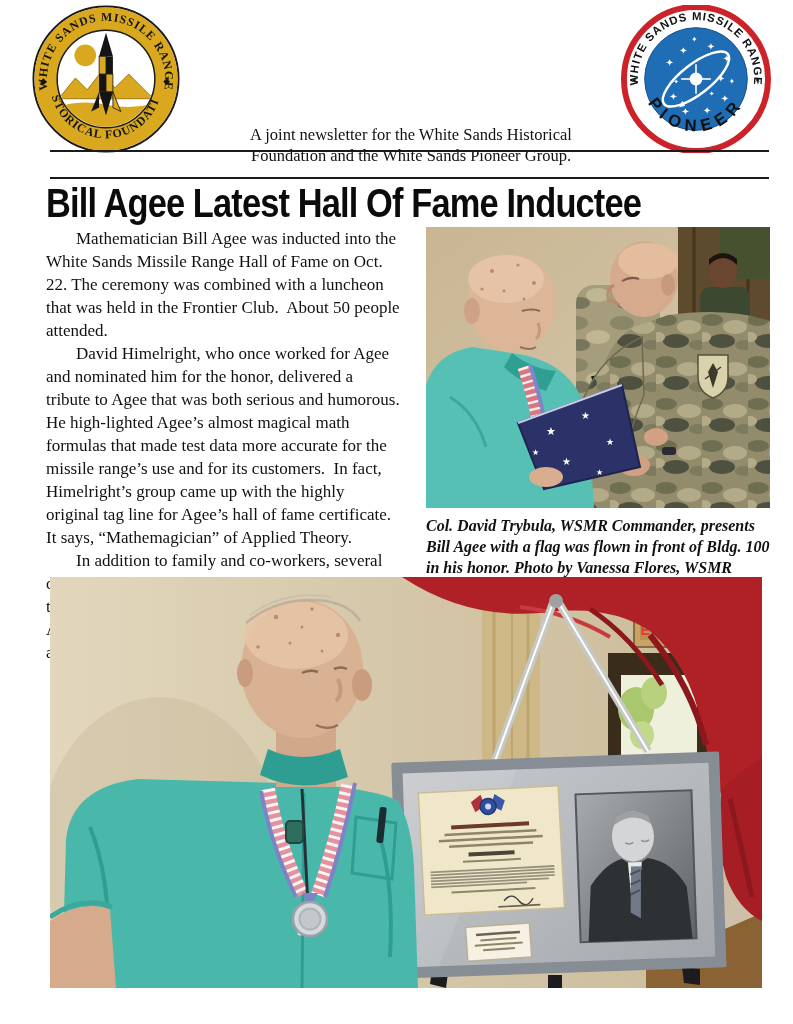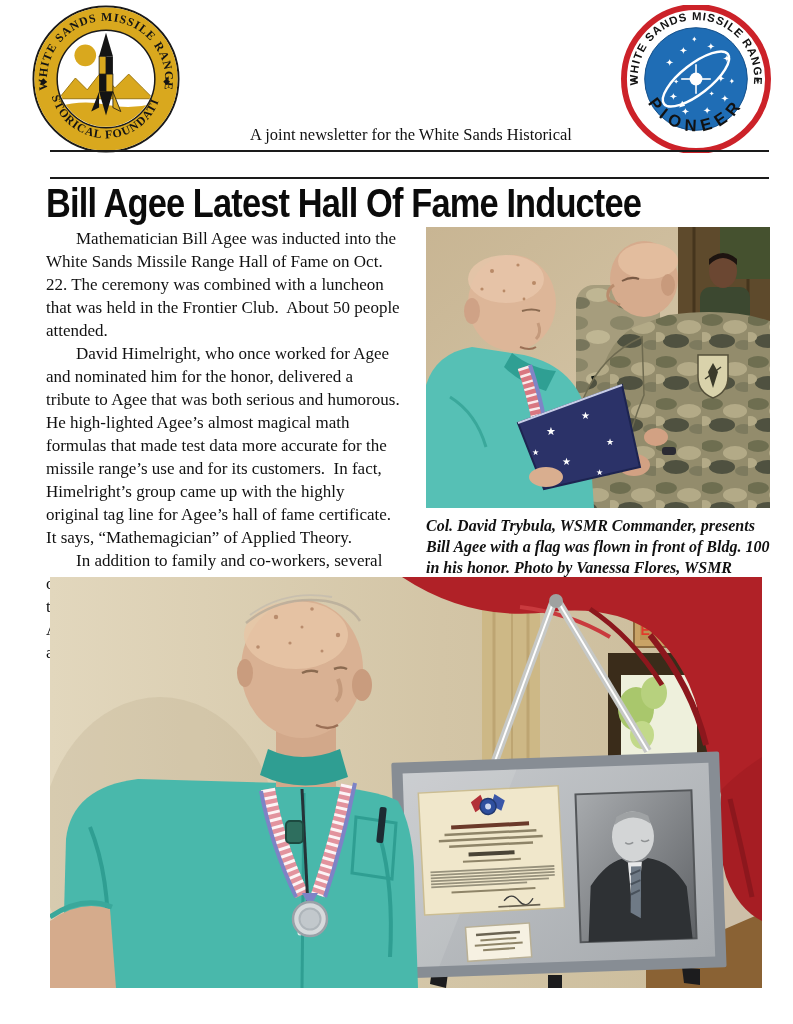--- a/index.html
+++ b/index.html
@@ -72,20 +72,21 @@
         <rect x="75" y="70" width="7" height="18" fill="#d9a81e" stroke="#141414" stroke-width="0.8"></rect>
         <path d="M68,88 L60,108 L68,104 Z" fill="#141414"></path>
         <path d="M82,88 L90,108 L82,104 Z" fill="#d9a81e" stroke="#141414" stroke-width="0.8"></path>
         <path d="M68,88 L75,112 L82,88 Z" fill="#141414"></path>
       </g>
     </g>
   </svg>
 
   <div class="subtitle">
     <div>A joint newsletter for the White Sands Historical</div>
+    <div>Foundation and the White Sands Pioneer Group.</div>
   </div>
 
   <svg id="logo-right" class="logo" viewBox="0 0 150 150">
     <circle cx="75" cy="75" r="73" fill="#ffffff" stroke="#cc2229" stroke-width="6"></circle>
     <circle cx="75" cy="75" r="52" fill="#1f6db5" stroke="#15508a" stroke-width="1"></circle>
     <defs>
       <path id="arcTR" d="M 17,85 A 59,59 0 1 1 133,85"></path>
       <path id="arcBR" d="M 26,98 A 55,55 0 0 0 124,98"></path>
     </defs>
     <text font-family="Liberation Sans,sans-serif" font-weight="bold" font-size="11.5" fill="#111" letter-spacing="1">

